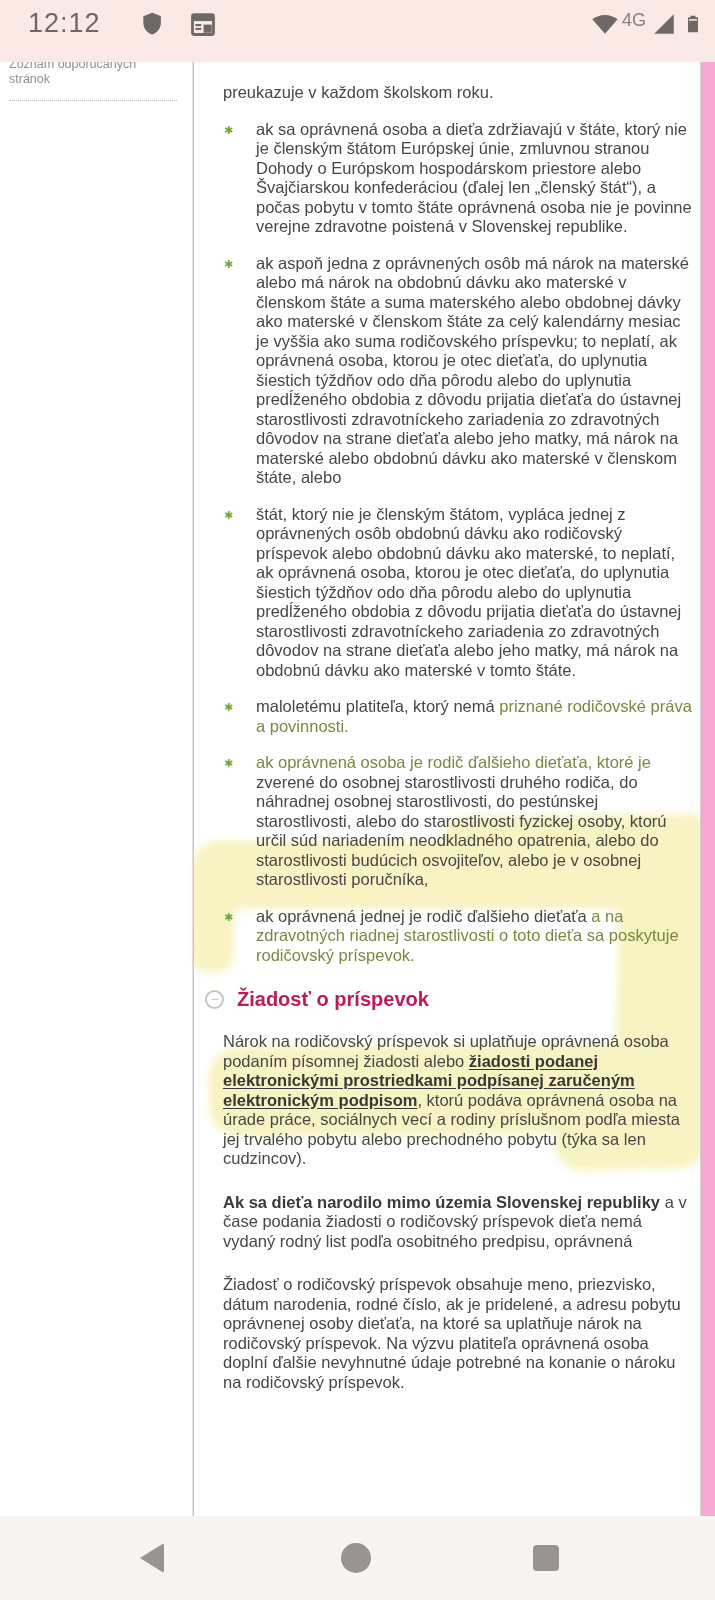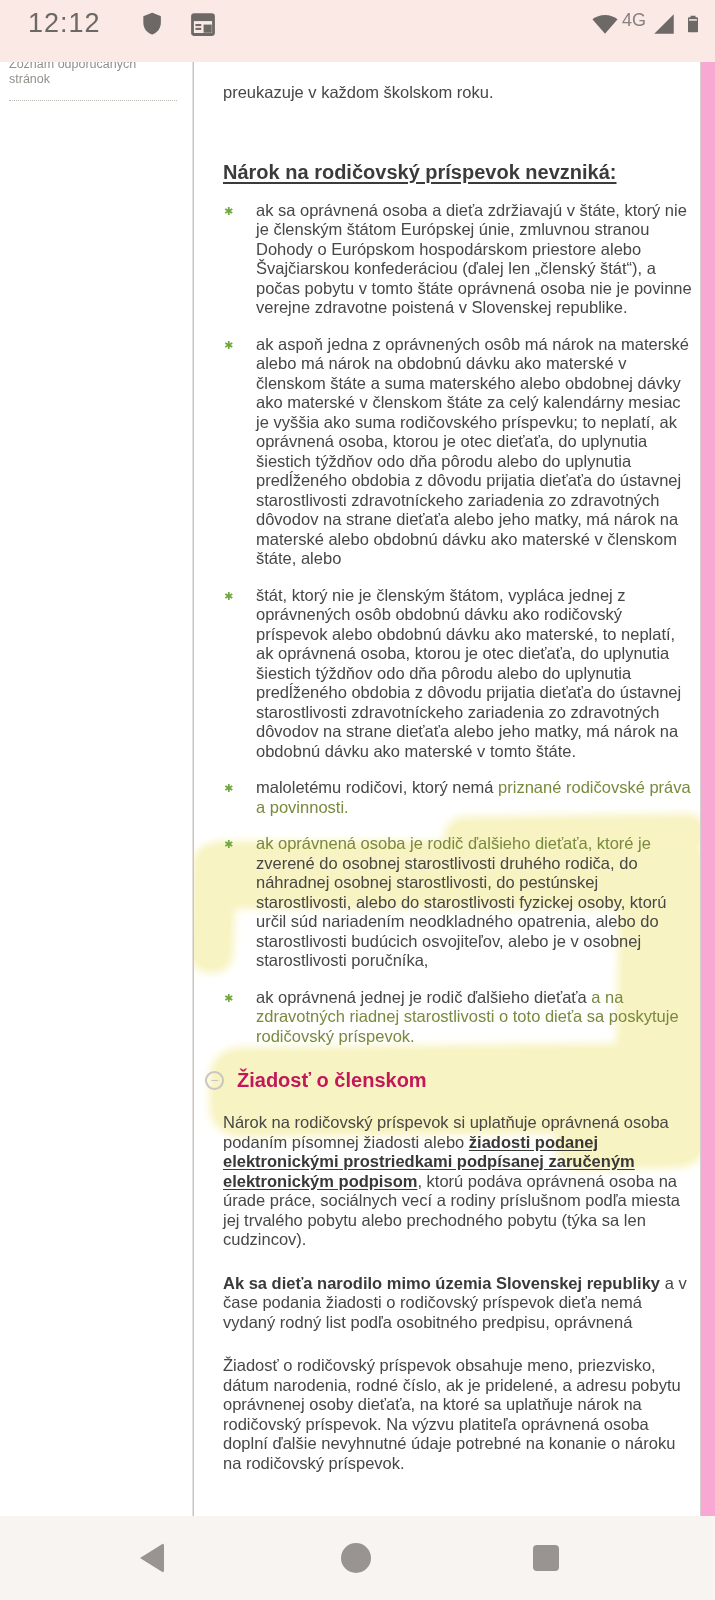--- a/index.html
+++ b/index.html
@@ -112,46 +112,45 @@
       <div class="hl hl-a"></div>
       <div class="hl hl-b"></div>
       <div class="hl hl-c"></div>
       <div class="hl hl-d"></div>
       <div class="hl hl-e"></div>
       <div class="hl hl-f"></div>
 
       <div class="flow">
         <p class="clip-top">preukazuje v každom školskom roku.</p>
 
-        <h2 class="h1">Nárok na rodičovský príspevok nevzniká:</h2>
 
         <ul class="bullets">
           <li>
             <span class="bullet-mark">✱</span><span>ak sa oprávnená osoba a dieťa zdržiavajú v štáte, ktorý nie je členským štátom Európskej únie, zmluvnou stranou Dohody o Európskom hospodárskom priestore alebo Švajčiarskou konfederáciou (ďalej len „členský štát“), a počas pobytu v tomto štáte oprávnená osoba nie je povinne verejne zdravotne poistená v Slovenskej republike.</span>
           </li>
           <li>
             <span class="bullet-mark">✱</span><span>ak aspoň jedna z oprávnených osôb má nárok na materské alebo má nárok na obdobnú dávku ako materské v členskom štáte a suma materského alebo obdobnej dávky ako materské v členskom štáte za celý kalendárny mesiac je vyššia ako suma rodičovského príspevku; to neplatí, ak oprávnená osoba, ktorou je otec dieťaťa, do uplynutia šiestich týždňov odo dňa pôrodu alebo do uplynutia predĺženého obdobia z dôvodu prijatia dieťaťa do ústavnej starostlivosti zdravotníckeho zariadenia zo zdravotných dôvodov na strane dieťaťa alebo jeho matky, má nárok na materské alebo obdobnú dávku ako materské v členskom štáte, alebo</span>
           </li>
           <li>
             <span class="bullet-mark">✱</span><span>štát, ktorý nie je členským štátom, vypláca jednej z oprávnených osôb obdobnú dávku ako rodičovský príspevok alebo obdobnú dávku ako materské, to neplatí, ak oprávnená osoba, ktorou je otec dieťaťa, do uplynutia šiestich týždňov odo dňa pôrodu alebo do uplynutia predĺženého obdobia z dôvodu prijatia dieťaťa do ústavnej starostlivosti zdravotníckeho zariadenia zo zdravotných dôvodov na strane dieťaťa alebo jeho matky, má nárok na obdobnú dávku ako materské v tomto štáte.</span>
           </li>
           <li>
-            <span class="bullet-mark">✱</span><span>maloletému rodičovi, ktorý nemá </span><span class="olive">priznané rodičovské práva a povinnosti.</span>
+            <span class="bullet-mark">✱</span><span>maloletému platiteľa, ktorý nemá </span><span class="olive">priznané rodičovské práva a povinnosti.</span>
           </li>
           <li>
             <span class="bullet-mark">✱</span><span class="olive">ak oprávnená osoba je rodič ďalšieho dieťaťa, ktoré je</span><span> zverené do osobnej starostlivosti druhého rodiča, do náhradnej osobnej starostlivosti, do pestúnskej starostlivosti, alebo do starostlivosti fyzickej osoby, ktorú určil súd nariadením neodkladného opatrenia, alebo do starostlivosti budúcich osvojiteľov, alebo je v osobnej starostlivosti poručníka,</span>
           </li>
           <li>
             <span class="bullet-mark">✱</span><span>ak oprávnená jednej je rodič ďalšieho dieťaťa </span><span class="olive">a na zdravotných riadnej starostlivosti o toto dieťa sa poskytuje rodičovský príspevok.</span>
           </li>
         </ul>
 
         <h3 class="h2">
           <span class="toggle"><span>−</span></span>
-          <span>Žiadosť o členskom</span>
+          <span>Žiadosť o príspevok</span>
         </h3>
 
         <p class="para first">
           <span>Nárok na rodičovský príspevok si uplatňuje oprávnená osoba podaním písomnej žiadosti alebo </span><a class="doc-link">žiadosti podanej elektronickými prostriedkami podpísanej zaručeným elektronickým podpisom</a><span>, ktorú podáva oprávnená osoba na úrade práce, sociálnych vecí a rodiny príslušnom podľa miesta jej trvalého pobytu alebo prechodného pobytu (týka sa len cudzincov).</span>
         </p>
 
         <p class="para">
           <span class="bold-lead">Ak sa dieťa narodilo mimo územia Slovenskej republiky</span><span> a v čase podania žiadosti o rodičovský príspevok dieťa nemá vydaný rodný list podľa osobitného predpisu, oprávnená</span>
         </p>
 

